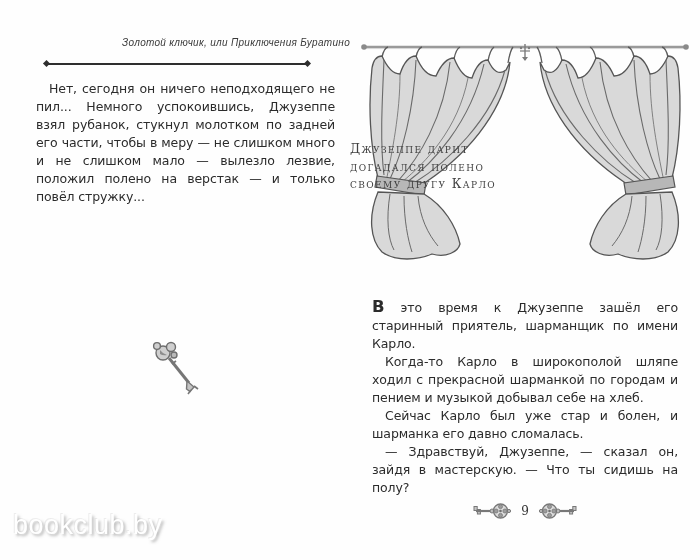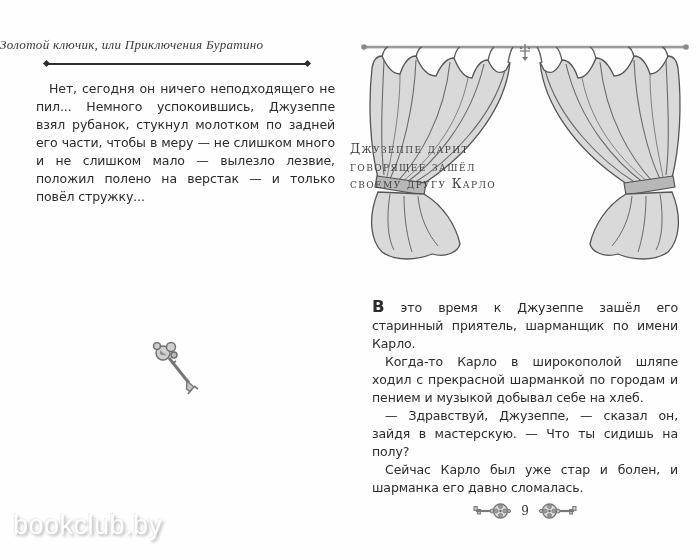--- a/index.html
+++ b/index.html
@@ -5,23 +5,23 @@
   html,body{margin:0;padding:0;}
   body{
     width:700px;height:560px;position:relative;overflow:hidden;
     background:#fefefe;
     font-family:"DejaVu Sans", sans-serif;
   }
   .book{position:absolute;inset:0;}
 
   
   .running-head{
-    position:absolute;left:0;top:37px;width:350px;text-align:left;
-    font-family:Liberation Serif, serif;font-style:italic;
-    font-size:13px;color:#3a3a3a;letter-spacing:.3px;
+    position:absolute;left:0;top:37px;width:350px;text-align:right;
+    font-family:Liberation Sans, sans-serif;font-style:italic;
+    font-size:10px;color:#3a3a3a;letter-spacing:.3px;
   }
   .head-rule{
     position:absolute;left:47px;top:63px;width:260px;height:1.5px;background:#2e2e2e;
   }
   .head-rule::before,.head-rule::after{
     content:"";position:absolute;top:-1.8px;width:5px;height:5px;background:#2e2e2e;transform:rotate(45deg);
   }
   .head-rule::before{left:-3px;}
   .head-rule::after{right:-3px;}
 
@@ -149,29 +149,29 @@
     <g>
         <use href="#curtainHalf"></use>
       </g>
     <g transform="translate(330,0) scale(-1,1)">
         <use href="#curtainHalf"></use>
       </g>
   </svg>
 
   <div class="chapter-title">
     <div>Джузеппе дарит</div>
-    <div>говорящее зашёл</div>
+    <div>догадался полено</div>
     <div>своему другу Карло</div>
   </div>
 
   <div class="body-text right-body">
     <p class="no-indent"><span class="lead">В</span><span> это время к Джузеппе зашёл его старинный приятель, шарманщик по имени Карло.</span></p>
     <p>Когда-то Карло в широкополой шляпе ходил с прекрасной шарманкой по городам и пением и музыкой добывал себе на хлеб.</p>
+    <p>Сейчас Карло был уже стар и болен, и шарманка его давно сломалась.</p>
     <p>— Здравствуй, Джузеппе, — сказал он, зайдя в мастерскую. — Что ты сидишь на полу?</p>
-    <p>Сейчас Карло был уже стар и болен, и шарманка его давно сломалась.</p>
   </div>
 
   <div class="page-footer">
     <svg width="40" height="18" viewBox="0 0 40 18">
       <g stroke="#787878" fill="none">
         <rect x="2" y="4.5" width="3.2" height="4" fill="#c7c7c7" stroke-width="1"></rect>
         <rect x="5.4" y="7.5" width="3" height="4.5" fill="#c7c7c7" stroke-width="1"></rect>
         <line x1="4" y1="9" x2="19" y2="9" stroke-width="2.2"></line>
         <circle cx="20" cy="9" r="2" fill="#bdbdbd" stroke-width="1"></circle>
         <circle cx="28.5" cy="9" r="7" fill="#dcdcdc" stroke-width="1.3"></circle>

